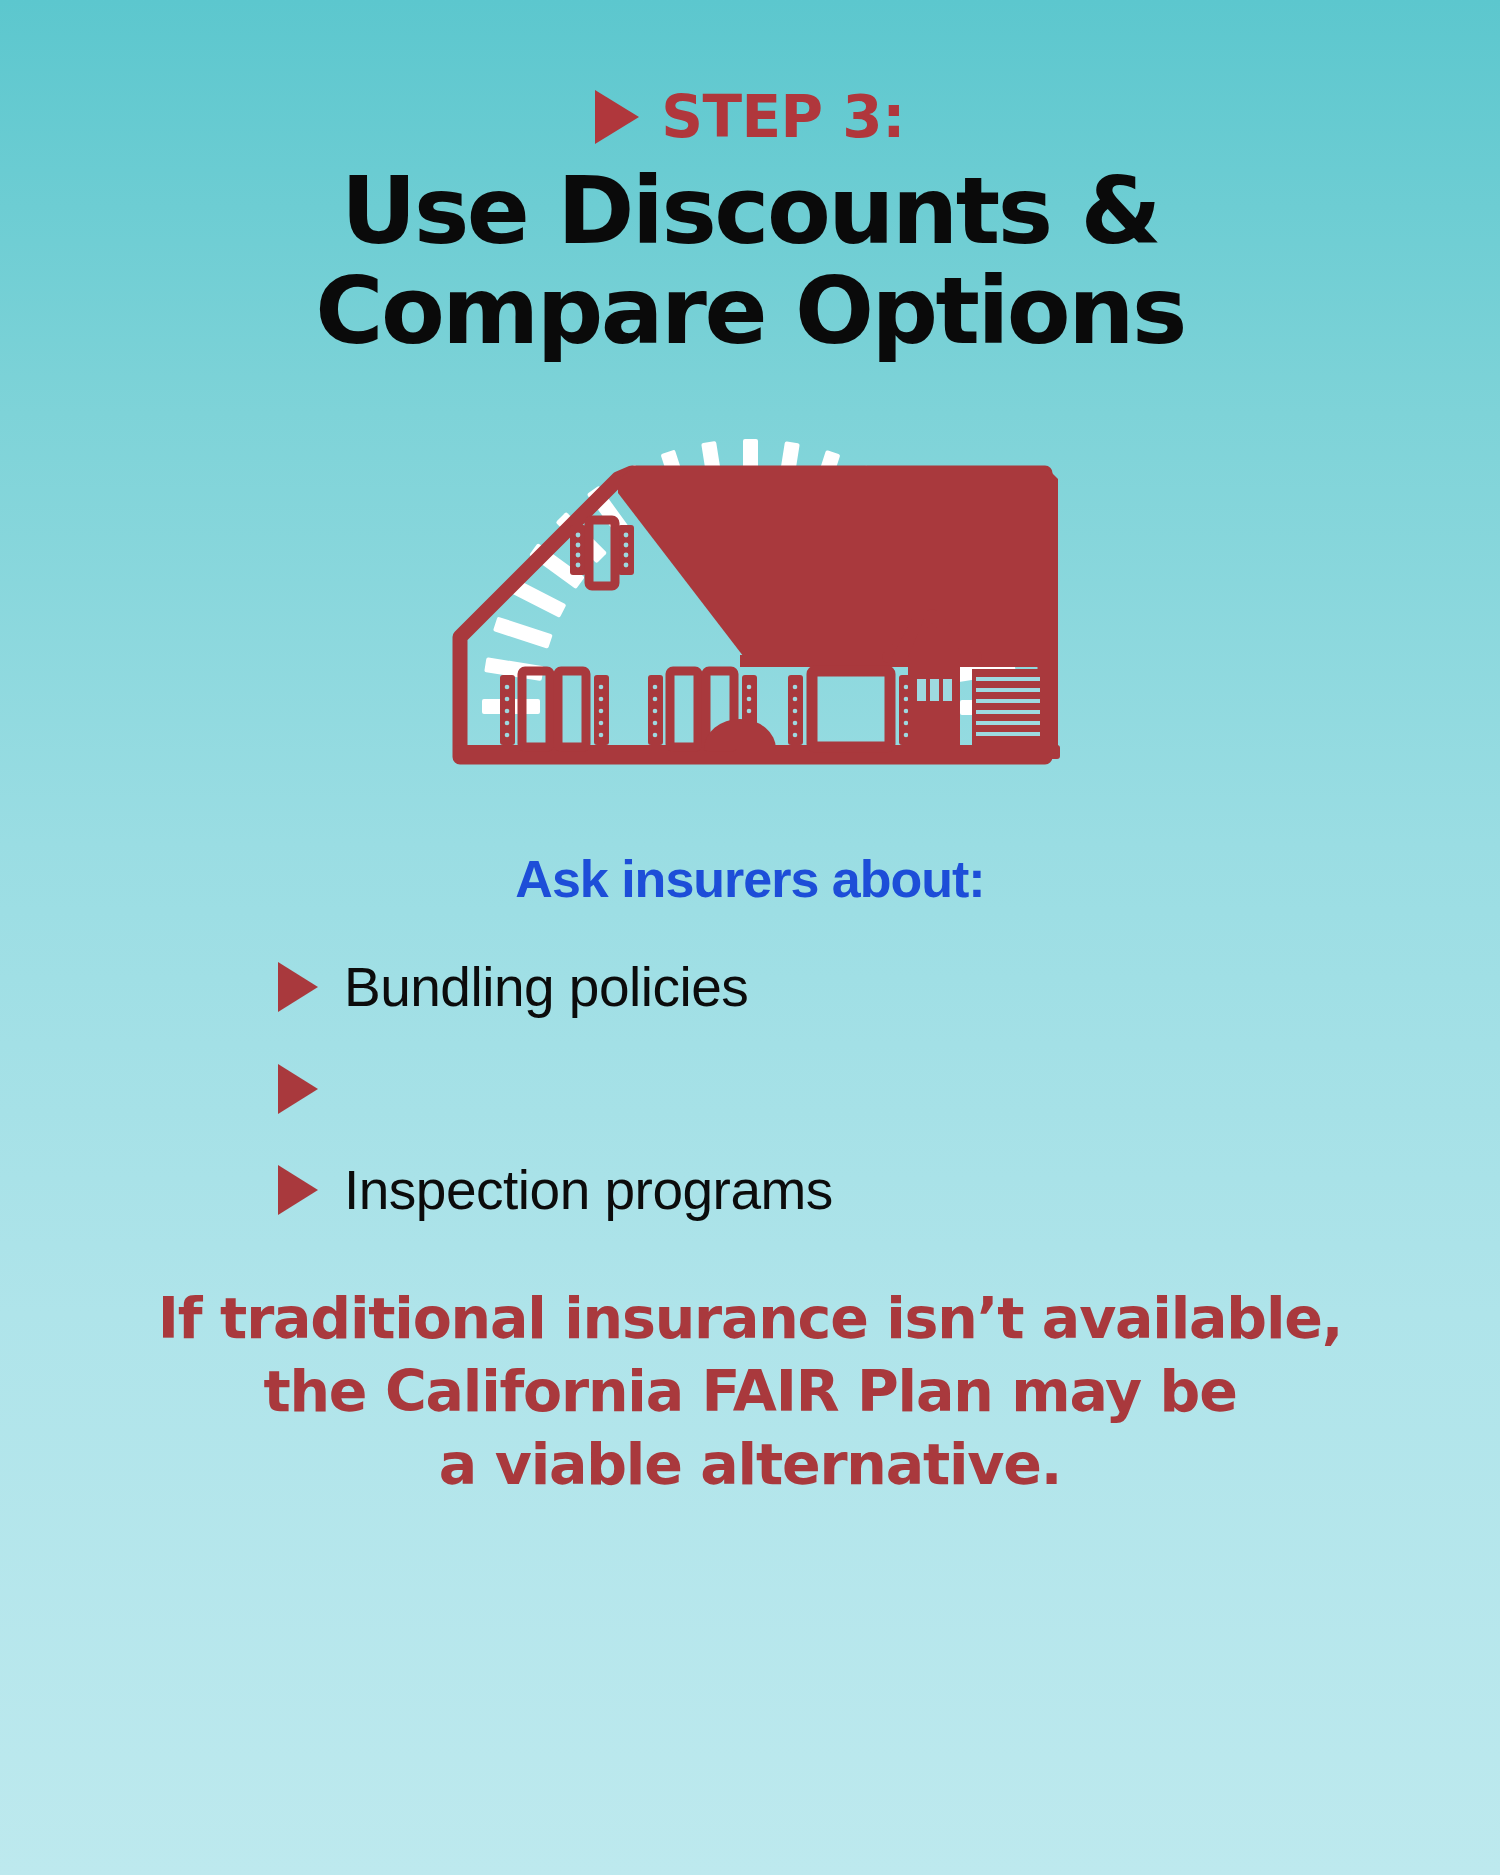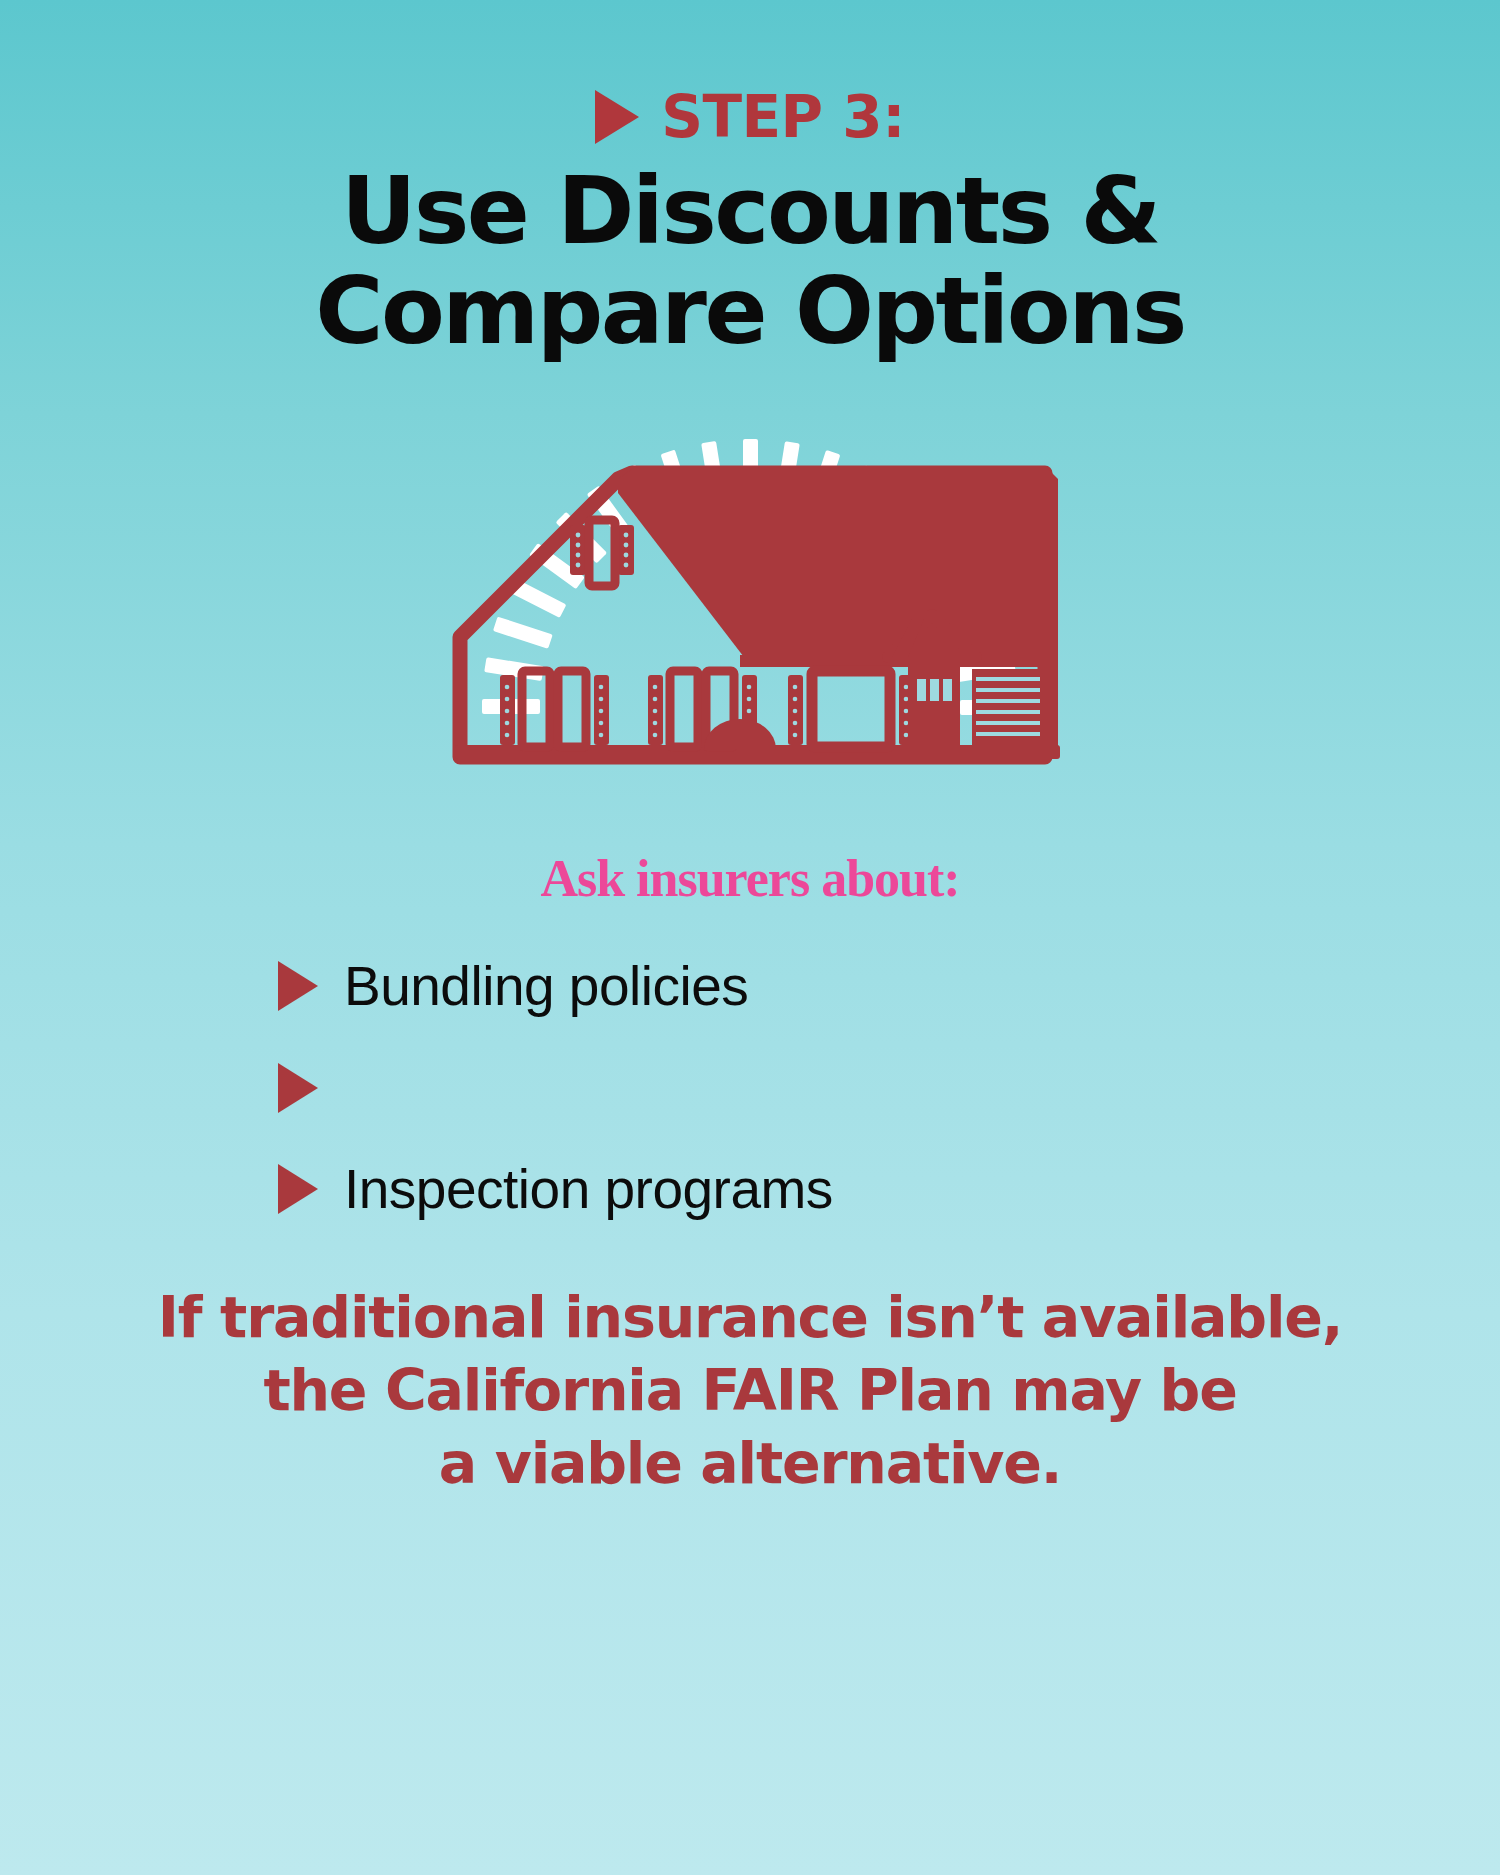--- a/index.html
+++ b/index.html
@@ -63,25 +63,25 @@
     margin-top: 46px;
     width: 900px;
     height: 400px;
     position: relative;
   }
   .art svg { display:block; width:100%; height:100%; }
 
   
   .ask {
     margin-top: 42px;
-    font-family: Liberation Serif, serif;
+    font-family: Liberation Sans, sans-serif;
     font-weight: bold;
     font-size: 52px;
     letter-spacing: -1px;
-    color: #ec4899;
+    color: #1d4ed8;
     text-align:center;
   }
 
   
   .bullets {
     margin-top: 48px;
     width: 1500px;
     display: flex;
     flex-direction: column;
     gap: 46px;

